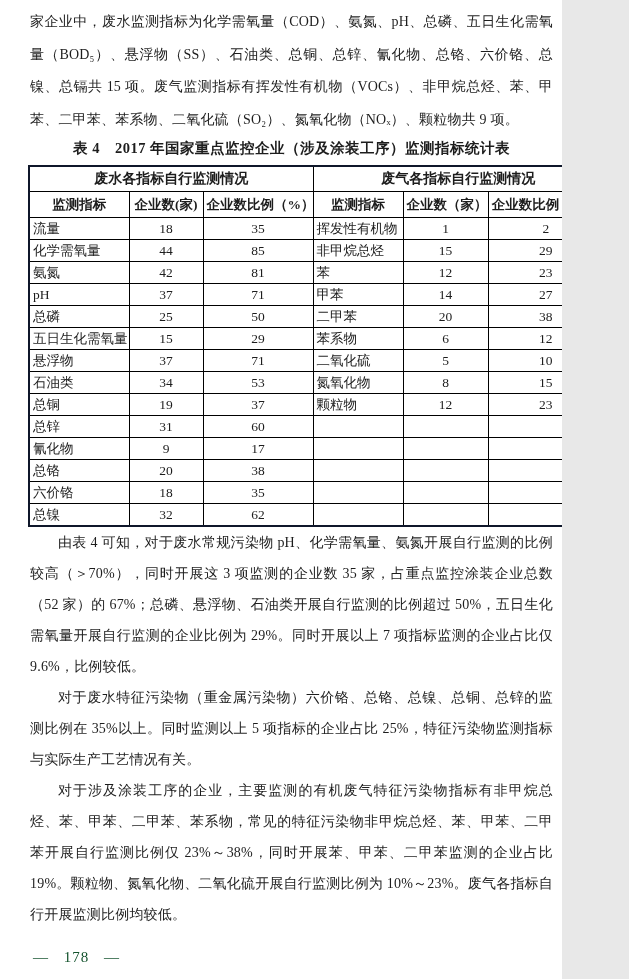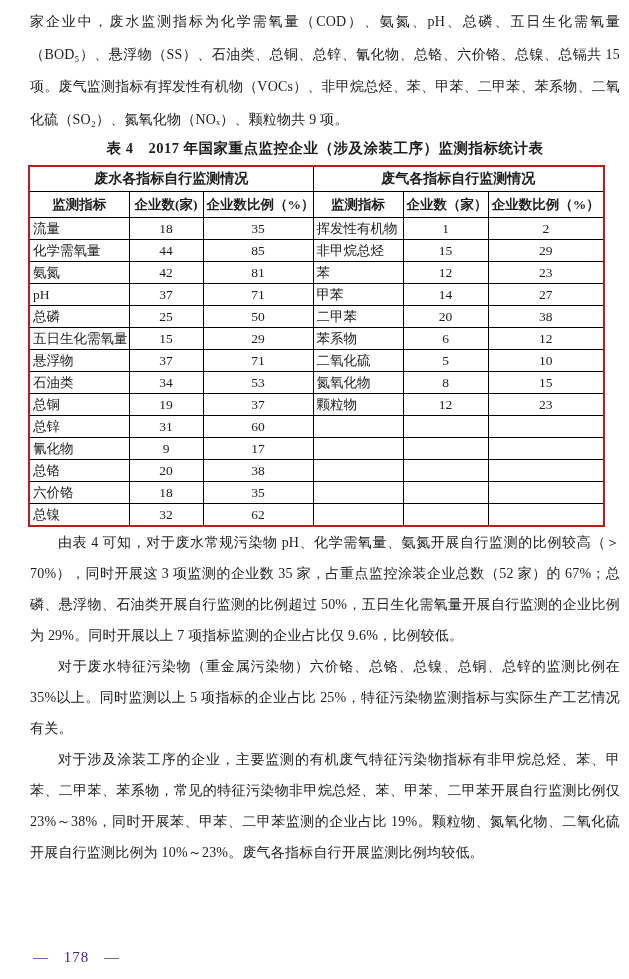--- a/index.html
+++ b/index.html
@@ -1,49 +1,49 @@
 <!DOCTYPE html>
 <html><head>
 <meta charset="utf-8">
 <style>
   html,body{margin:0;padding:0;background:#e8e8e8;}
   .page{
-    width:629px;height:979px;background:#ffffff;position:relative;
+    width:562px;height:979px;background:#ffffff;position:relative;
     font-family:"Liberation Serif","DejaVu Serif",serif;
     color:#1d1d1d;box-sizing:border-box;overflow:hidden;
     padding:6px 9px 0 30px;
   }
   .para{
     font-size:14px;line-height:32.5px;text-align:justify;
     letter-spacing:0.2px;
   }
   .para.indent{text-indent:2em;}
   .table-title{
     text-align:center;font-weight:bold;font-size:14.5px;
     margin:1px 0 6px 0;line-height:22px;letter-spacing:0.5px;
   }
   table.stat{
     border-collapse:collapse;table-layout:fixed;width:575px;
     font-size:13.5px;margin-left:-2px;
-    border:2px solid #b91c1c;
+    border:2px solid #0f172a;
   }
   table.stat th, table.stat td{
     border:1px solid #000;padding:0 3px;overflow:hidden;white-space:nowrap;
   }
   th.group{height:24px;font-size:14px;text-align:center;border-bottom:1.5px solid #000;}
   th.colhead{height:25px;font-size:13.5px;text-align:center;border-bottom:2px solid #000;}
   td{height:21px;}
   td.name{text-align:left;padding-left:5px;}
   td.num{text-align:center;}
   .group-split{border-left:1.5px solid #000 !important;}
   .bottom-block{margin-top:0;}
   .bottom-block .para{line-height:31px;}
   .page-number{
     position:absolute;left:33px;bottom:13px;
-    font-size:15px;word-spacing:10px;letter-spacing:1px;color:#4c1d95;
+    font-size:15px;word-spacing:10px;letter-spacing:1px;color:#14532d;
   }
 </style>
 </head>
 <body>
 
 <div class="page">
 
   <div id="intro-block">
       <div class="para">家企业中，废水监测指标为化学需氧量（COD）、氨氮、pH、总磷、五日生化需氧量（BOD₅）、悬浮物（SS）、石油类、总铜、总锌、氰化物、总铬、六价铬、总镍、总镉共 15 项。废气监测指标有挥发性有机物（VOCs）、非甲烷总烃、苯、甲苯、二甲苯、苯系物、二氧化硫（SO₂）、氮氧化物（NOₓ）、颗粒物共 9 项。</div>
     </div>

